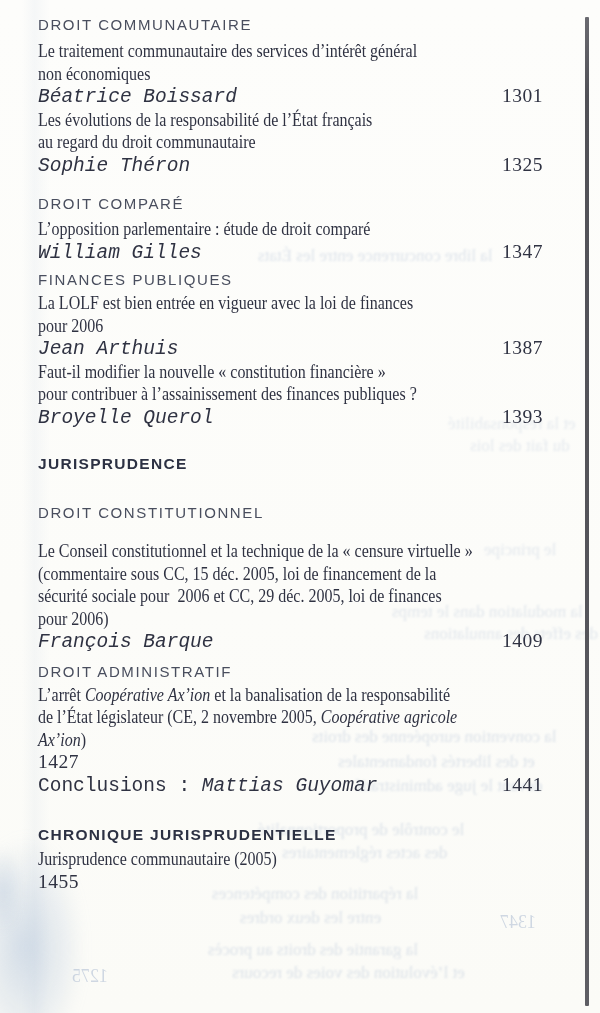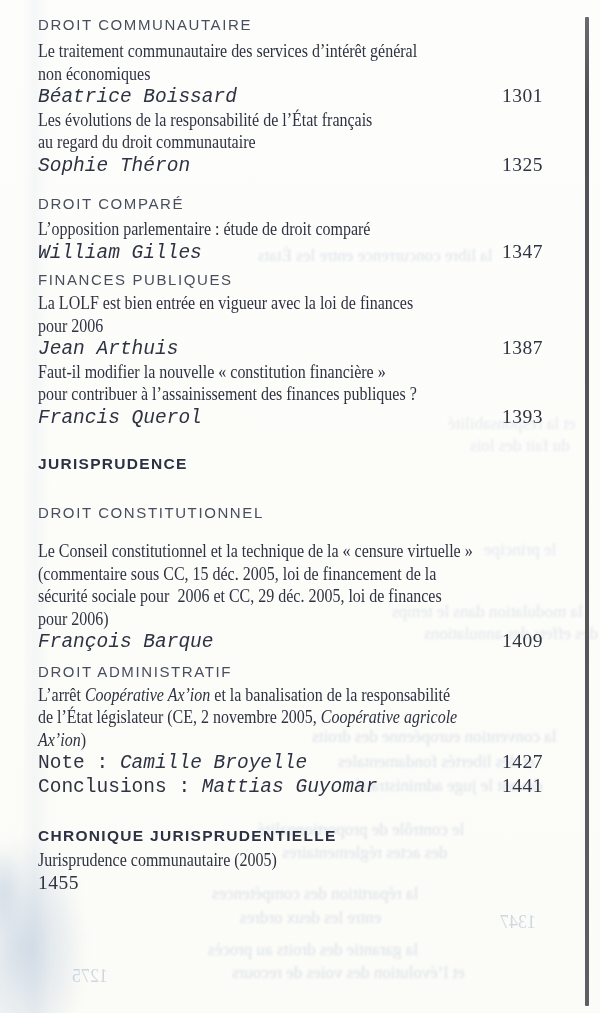--- a/index.html
+++ b/index.html
@@ -172,21 +172,21 @@
         <div class="title-line"><span>pour 2006</span><em></em><span></span></div>
         <div class="byline">
           <span class="author"><span></span><em>Jean Arthuis</em></span>
           <span class="pageno">1387</span>
         </div>
       </div>
       <div class="entry">
         <div class="title-line"><span>Faut-il modifier la nouvelle « constitution financière »</span><em></em><span></span></div>
         <div class="title-line"><span>pour contribuer à l’assainissement des finances publiques ?</span><em></em><span></span></div>
         <div class="byline">
-          <span class="author"><span></span><em>Francis Querol</em></span>
+          <span class="author"><span></span><em>Broyelle Querol</em></span>
           <span class="pageno">1393</span>
         </div>
       </div>
     </div>
 
     <div class="section s3">
       <div class="sec-heading bold">JURISPRUDENCE</div>
     </div>
 
     <div class="section s4">
@@ -203,21 +203,20 @@
       </div>
     </div>
 
     <div class="section s5">
       <div class="sec-heading">DROIT ADMINISTRATIF</div>
       <div class="entry">
         <div class="title-line"><span>L’arrêt </span><em>Coopérative Ax’ion</em><span> et la banalisation de la responsabilité</span></div>
         <div class="title-line"><span>de l’État législateur (CE, 2 novembre 2005, </span><em>Coopérative agricole</em><span></span></div>
         <div class="title-line"><span></span><em>Ax’ion</em><span>)</span></div>
         <div class="byline">
-          <span class="author"><span>Note : </span><em>Camille Broyelle</em></span>
           <span class="pageno">1427</span>
         </div>
         <div class="byline">
           <span class="author"><span>Conclusions : </span><em>Mattias Guyomar</em></span>
           <span class="pageno">1441</span>
         </div>
       </div>
     </div>
 
     <div class="section s6">

